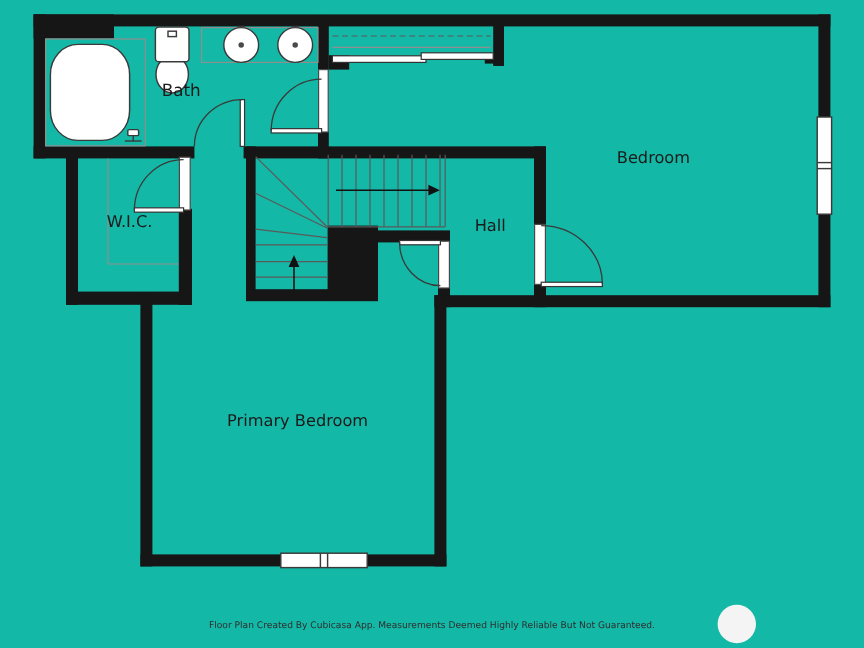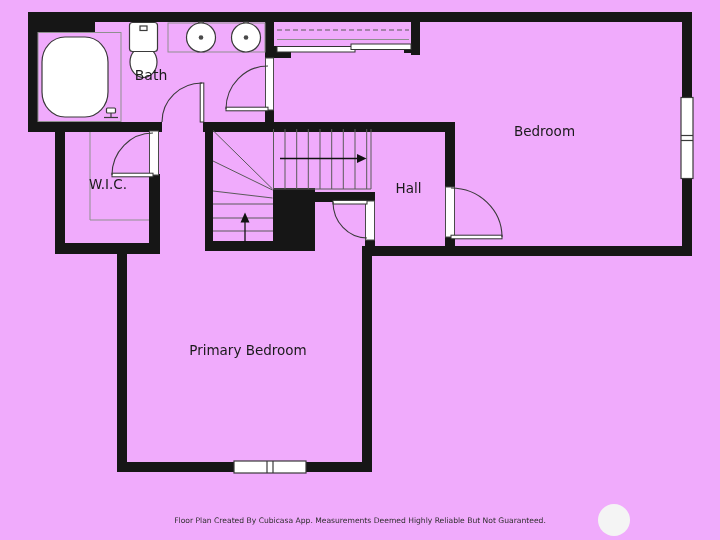--- a/index.html
+++ b/index.html
@@ -1,16 +1,16 @@
 <!DOCTYPE html>
 <html><head>
 <meta charset="utf-8">
 <style>
   html,body{margin:0;padding:0;background:#fff;}
-  #stage{position:relative;width:720px;height:540px;background:#f0abfc;overflow:hidden;
+  #stage{position:relative;width:720px;height:540px;background:#14b8a6;overflow:hidden;
          font-family:"DejaVu Sans","Liberation Sans",sans-serif;}
   svg{position:absolute;left:0;top:0;}
   .wall{fill:#161616;stroke:none;}
   .thin{stroke:#8f8f8f;stroke-width:1;fill:none;}
   .fix{stroke:#3a3a3a;stroke-width:1.2;fill:#ffffff;}
   .fixline{stroke:#3a3a3a;stroke-width:1.2;fill:none;}
   .stair{stroke:#5a5a5a;stroke-width:1;fill:none;}
   .arrow{stroke:#111;stroke-width:1.3;fill:none;}
   .arrowhead{fill:#111;stroke:none;}
   .frame{fill:#ffffff;stroke:#4a4a4a;stroke-width:1;}

